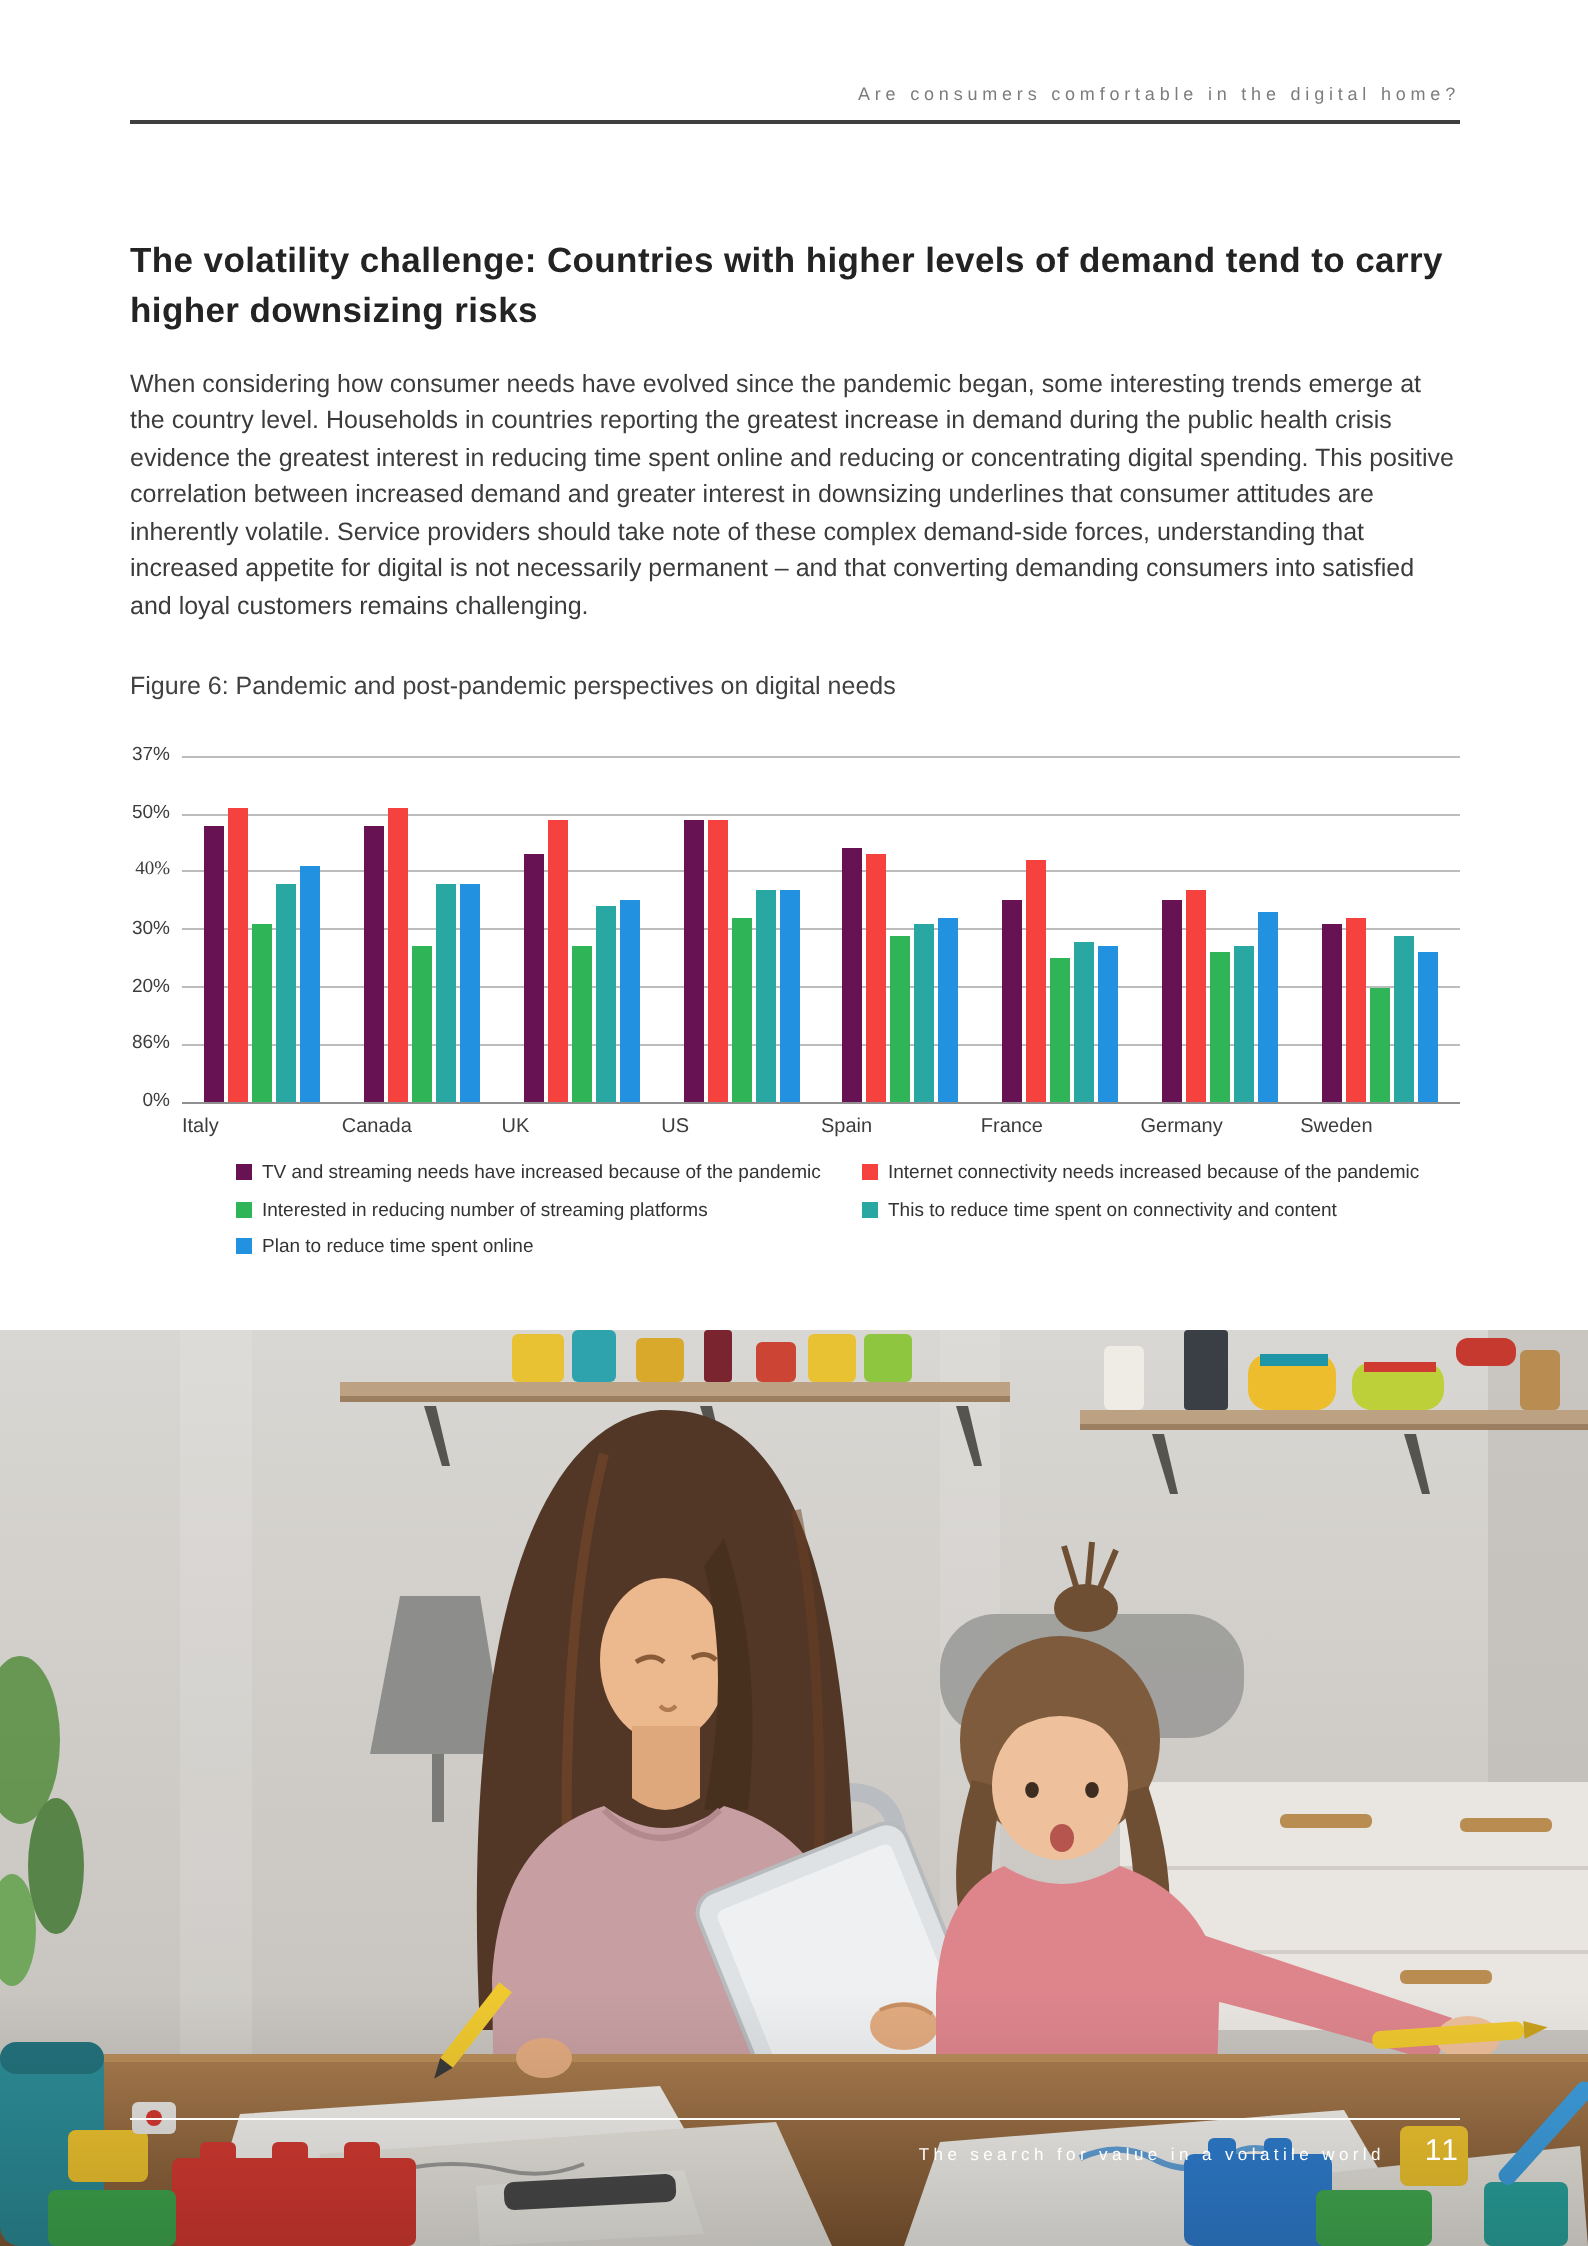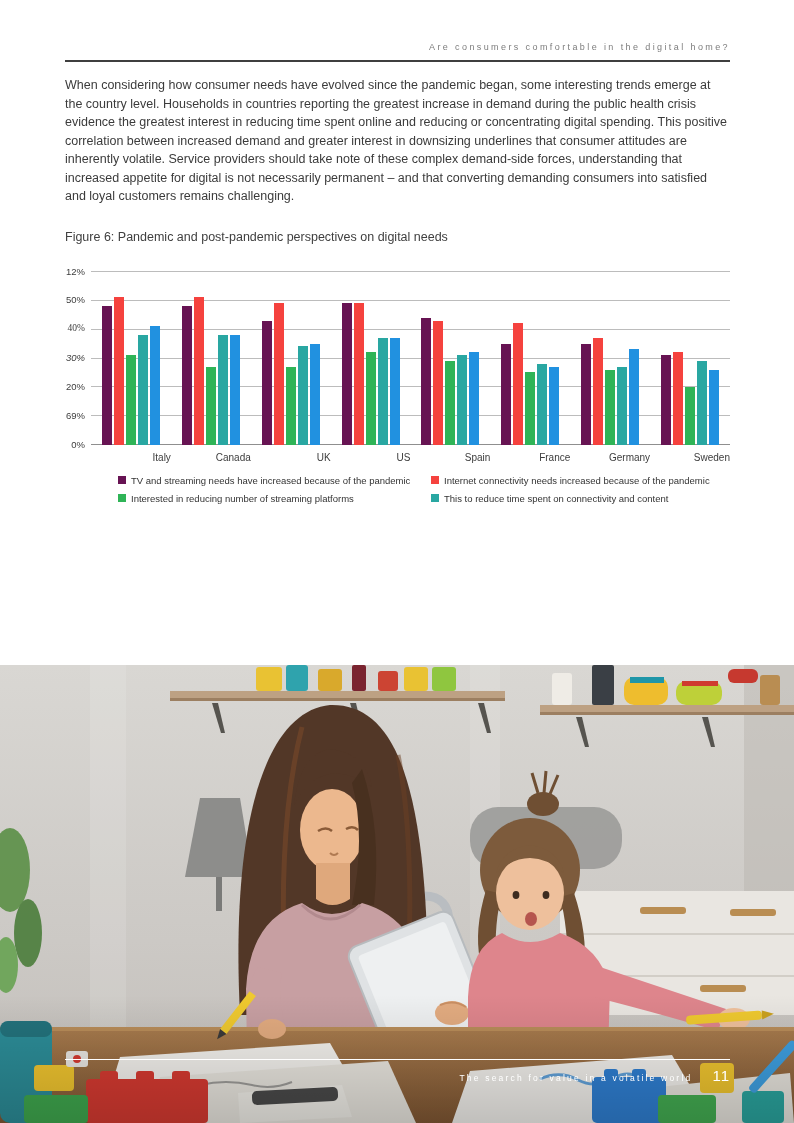--- a/index.html
+++ b/index.html
@@ -23,21 +23,21 @@
   .chart{margin-top:28px;display:flex;}
   .y-axis{position:relative;width:26px;height:173px;flex:none;}
   .y-axis .ytick{position:absolute;right:6px;font-size:9.5px;color:#3c3c3c;}
   .plot{position:relative;height:173px;flex:1;}
   .gridline{position:absolute;left:0;right:0;height:1px;background:#bcbcbc;}
   .gridline.axis{background:#8f8f8f;}
   .bar-groups{position:absolute;left:0;right:0;top:0;bottom:0;display:flex;}
   .bar-group{flex:1;display:flex;align-items:flex-end;justify-content:center;gap:2px;}
   .bar{width:10px;flex:none;}
   .x-labels{display:flex;margin-left:26px;margin-top:7px;}
-  .x-labels .xtick{flex:1;text-align:right;font-size:10px;color:#3c3c3c;}
+  .x-labels .xtick{flex:1;text-align:left;font-size:10px;color:#3c3c3c;}
 
   
   .legend{margin-top:12px;padding-left:53px;display:grid;grid-template-columns:313px auto;column-gap:0;row-gap:7px;justify-content:start;}
   .legend-item{display:flex;align-items:flex-start;gap:5px;font-size:9.5px;color:#333;line-height:1.2;}
   .legend-swatch{width:8px;height:8px;margin-top:1px;flex:none;}
 
   
   .photo{position:absolute;left:0;bottom:0;width:794px;height:458px;margin-top:23px;}
   .photo svg{display:block;}
   .photo-footer{
@@ -49,32 +49,33 @@
   .photo-footer .fpage{font-size:15px;color:#ffffff;letter-spacing:1px;}
 </style>
 </head>
 <body>
 
 <div class="page">
   <div class="content">
     <div class="running-head">Are consumers comfortable in the digital home?</div>
     <hr class="head-rule">
 
+    <div class="title">The volatility challenge: Countries with higher levels of demand tend to carry higher downsizing risks</div>
     <div class="body-text">When considering how consumer needs have evolved since the pandemic began, some interesting trends emerge at the country level. Households in countries reporting the greatest increase in demand during the public health crisis evidence the greatest interest in reducing time spent online and reducing or concentrating digital spending. This positive correlation between increased demand and greater interest in downsizing underlines that consumer attitudes are inherently volatile. Service providers should take note of these complex demand-side forces, understanding that increased appetite for digital is not necessarily permanent – and that converting demanding consumers into satisfied and loyal customers remains challenging.</div>
     <div class="fig-caption">Figure 6: Pandemic and post-pandemic perspectives on digital needs</div>
 
     <div class="chart">
       <div class="y-axis">
           <div class="ytick" style="top: 167px;">0%</div>
-          <div class="ytick" style="top: 138.167px;">69%</div>
+          <div class="ytick" style="top: 138.167px;">86%</div>
           <div class="ytick" style="top: 109.333px;">20%</div>
-          <div class="ytick" style="top: 80.5px; font-style: italic;">30%</div>
+          <div class="ytick" style="top: 80.5px;">30%</div>
           <div class="ytick" style="top: 51.6667px; font-family: Liberation Serif, serif;">40%</div>
           <div class="ytick" style="top: 22.8333px;">50%</div>
-          <div class="ytick" style="top: -6px;">12%</div>
+          <div class="ytick" style="top: -6px;">37%</div>
         </div>
       <div class="plot">
         <div class="gridline axis" style="top: 172.5px;"></div>
           <div class="gridline" style="top: 143.667px;"></div>
           <div class="gridline" style="top: 114.833px;"></div>
           <div class="gridline" style="top: 86px;"></div>
           <div class="gridline" style="top: 57.1667px;"></div>
           <div class="gridline" style="top: 28.3333px;"></div>
           <div class="gridline" style="top: -0.5px;"></div>
           <div class="bar-groups">
@@ -157,20 +158,24 @@
           <span class="legend-swatch" style="background: rgb(245, 66, 62);"></span>
           <span>Internet connectivity needs increased because of the pandemic</span>
         </div>
         <div class="legend-item">
           <span class="legend-swatch" style="background: rgb(47, 180, 87);"></span>
           <span>Interested in reducing number of streaming platforms</span>
         </div>
         <div class="legend-item">
           <span class="legend-swatch" style="background: rgb(41, 167, 162);"></span>
           <span>This to reduce time spent on connectivity and content</span>
+        </div>
+        <div class="legend-item">
+          <span class="legend-swatch" style="background: rgb(33, 145, 224);"></span>
+          <span>Plan to reduce time spent online</span>
         </div>
       </div>
   </div>
 
   <div class="photo">
     <svg width="794" height="458" viewBox="0 0 794 458">
       <defs>
         <linearGradient id="wallGrad" x1="0" y1="0" x2="0" y2="1">
           <stop offset="0" stop-color="#d9d7d3"></stop>
             <stop offset="0.6" stop-color="#ccc9c5"></stop>

